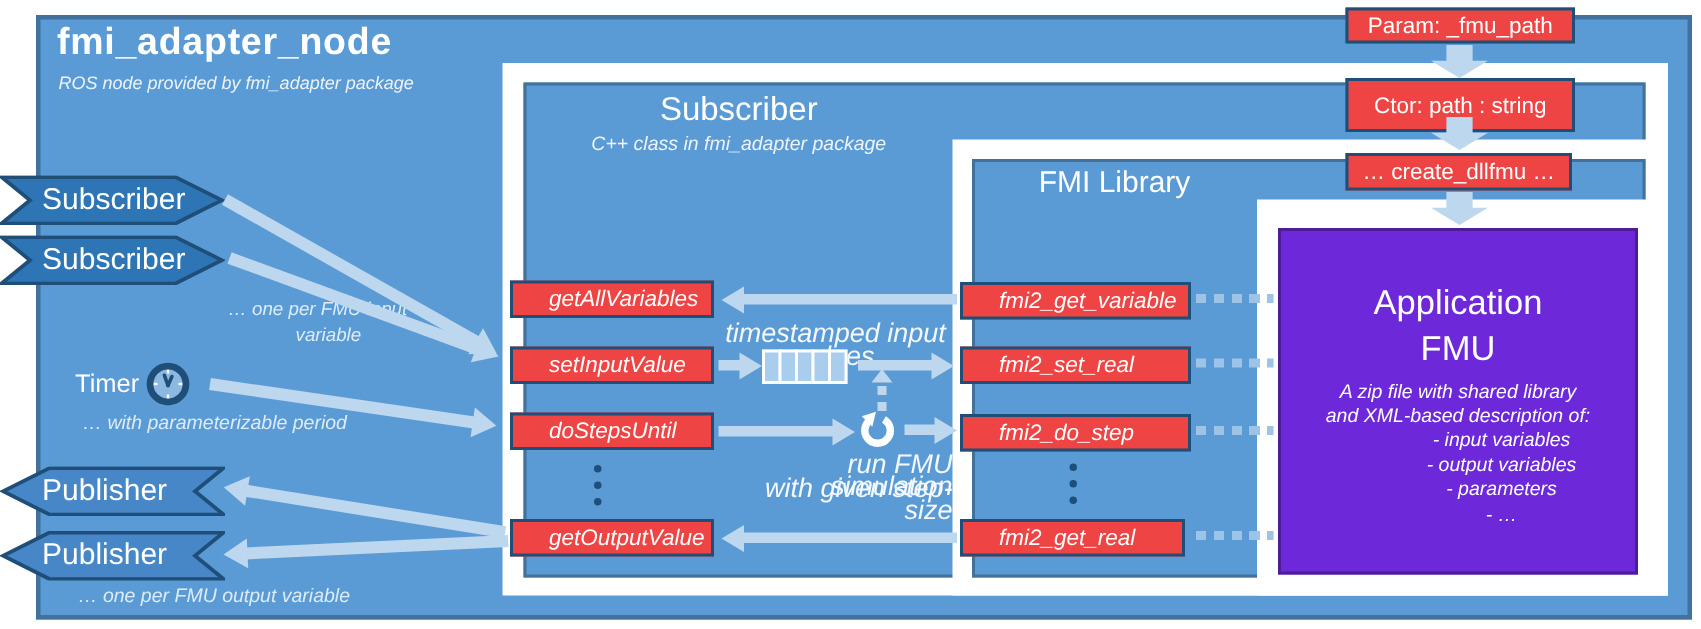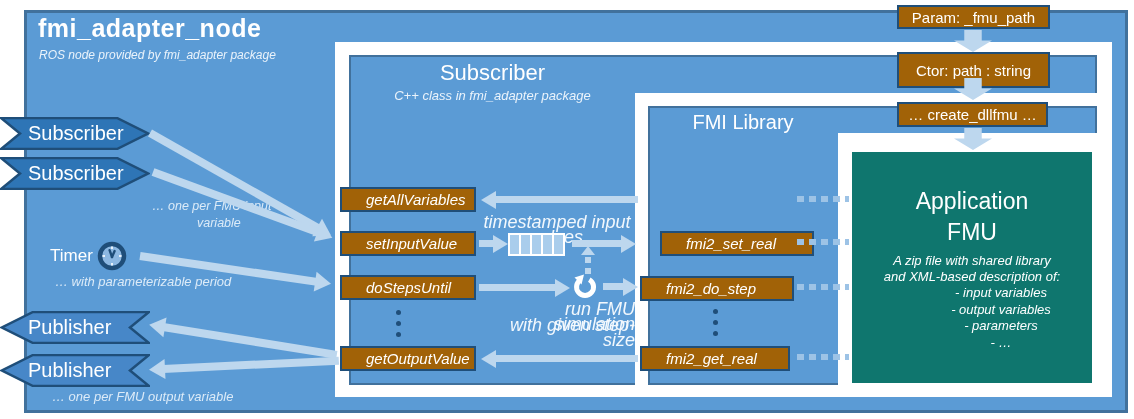--- a/index.html
+++ b/index.html
@@ -3,27 +3,27 @@
 <meta charset="utf-8">
 <style>
   html,body{margin:0;padding:0;background:#ffffff;}
   .stage{position:relative;width:1134px;height:419px;overflow:hidden;
          font-family:"Liberation Sans",sans-serif;background:#ffffff;}
   .abs{position:absolute;}
   
   .panel{position:absolute;background:#5b9bd5;border:3px solid #41719c;box-sizing:border-box;}
   .panel.inner{border-width:2px;}
   .frame{position:absolute;background:#ffffff;}
-  .green{position:absolute;background:#0f766e;border:2px solid #0f766e;box-sizing:border-box;color:#fff;}
+  .green{position:absolute;background:#6d28d9;border:2px solid #4c1d95;box-sizing:border-box;color:#fff;}
   
   .big-title{position:absolute;color:#fff;font-size:25px;font-weight:600;letter-spacing:.5px;}
   .sub{position:absolute;color:#eaf3fb;font-style:italic;font-size:12px;}
   .sec-title{position:absolute;color:#fff;text-align:center;}
   
-  .dbox{position:absolute;background:#a16207;border:2px solid #1f4e79;box-sizing:border-box;
+  .dbox{position:absolute;background:#ef4444;border:2px solid #1f4e79;box-sizing:border-box;
         color:#fff;font-size:15px;display:flex;align-items:center;justify-content:center;}
   .dbox.lft{justify-content:flex-start;padding-left:24px;font-style:italic;}
   
   .arr{position:absolute;height:7px;background:#bdd7ee;}
   .arr.right::after{content:"";position:absolute;right:-14px;top:50%;transform:translateY(-50%);
         width:0;height:0;border-left:15px solid #bdd7ee;border-top:9px solid transparent;border-bottom:9px solid transparent;}
   .arr.left::before{content:"";position:absolute;left:-14px;top:50%;transform:translateY(-50%);
         width:0;height:0;border-right:15px solid #bdd7ee;border-top:9px solid transparent;border-bottom:9px solid transparent;}
   .arr.diag{height:8px;transform-origin:0 50%;}
   .arr.diag.right::after{border-left-width:16px;border-top-width:10px;border-bottom-width:10px;}
@@ -145,21 +145,22 @@
   <div class="dbox lft" style="left:340px;top:187px;width:136px;height:25px;">getAllVariables</div>
   <div class="dbox lft" style="left:340px;top:231px;width:136px;height:25px;">setInputValue</div>
   <div class="dbox lft" style="left:340px;top:275px;width:136px;height:25px;">doStepsUntil</div>
   <div class="vdots" style="left:396px;top:307px;">
       <i></i>
       <i></i>
       <i></i>
     </div>
   <div class="dbox lft" style="left:340px;top:346px;width:136px;height:25px;">getOutputValue</div>
 
-  <div class="dbox lft" style="left:640px;top:231px;width:154px;height:25px;margin-left:20px;">fmi2_set_real</div>
+  <div class="dbox lft" style="left:640px;top:188px;width:154px;height:25px;">fmi2_get_variable</div>
+  <div class="dbox lft" style="left:640px;top:231px;width:154px;height:25px;">fmi2_set_real</div>
   <div class="dbox lft" style="left:640px;top:276px;width:154px;height:25px;">fmi2_do_step</div>
   <div class="vdots" style="left:713px;top:306px;">
       <i></i>
       <i></i>
       <i></i>
     </div>
   <div class="dbox lft" style="left:640px;top:346px;width:150px;height:25px;">fmi2_get_real</div>
 
   <div class="arr left" style="left:495px;top:196px;width:143px;"></div>
 

